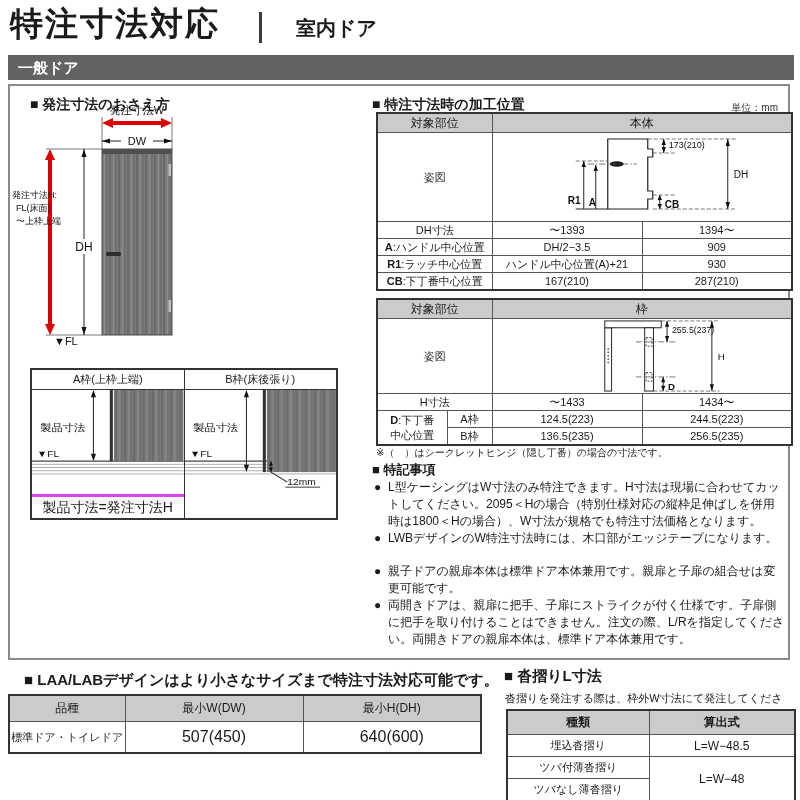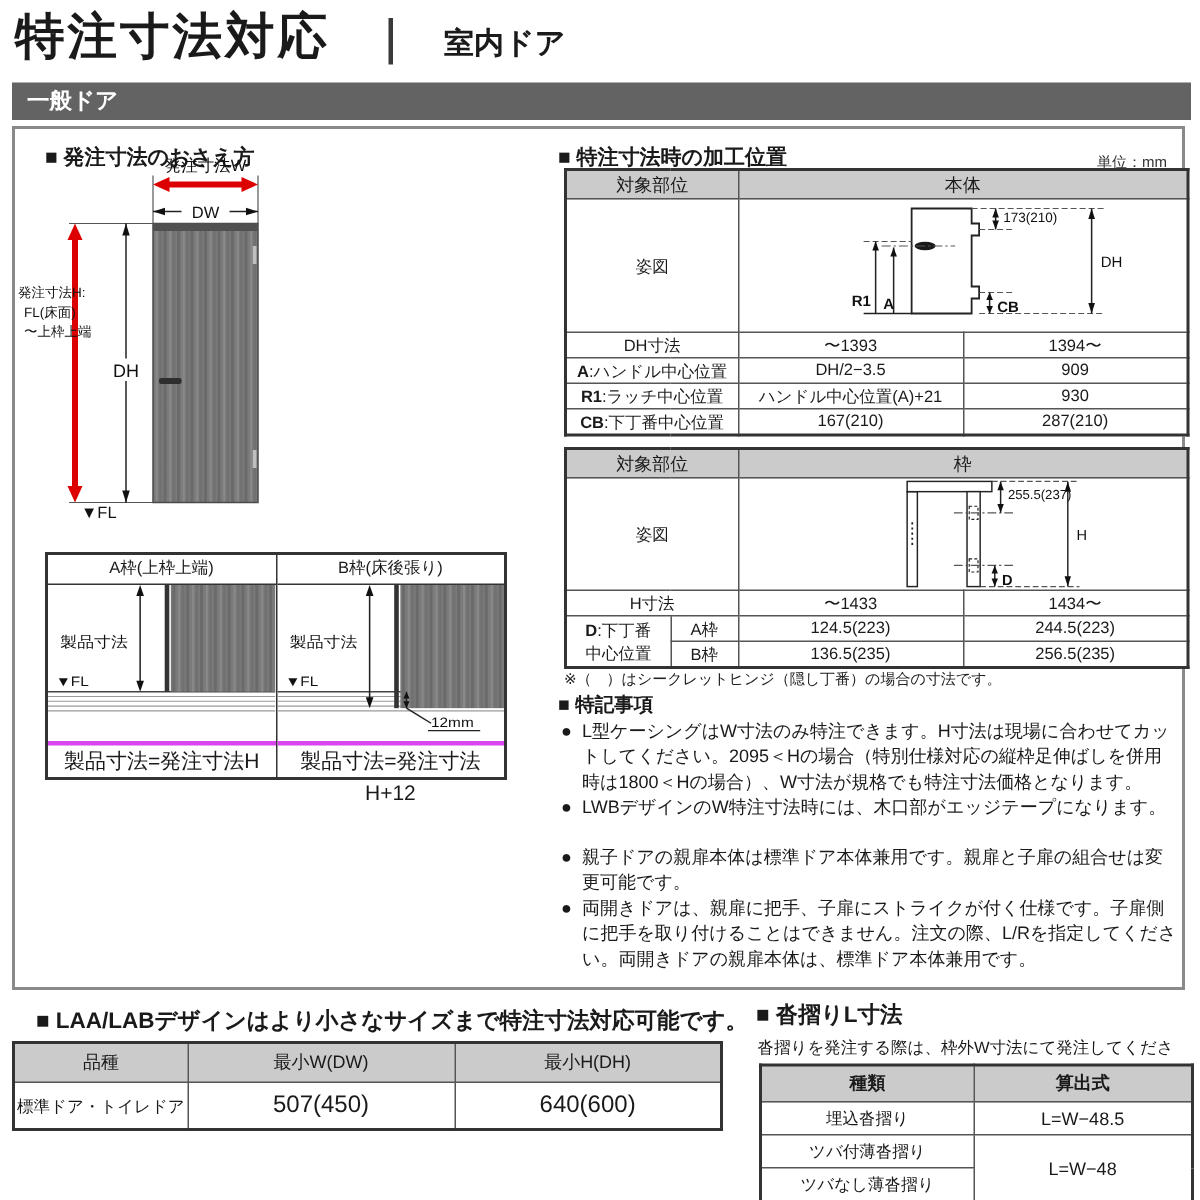--- a/index.html
+++ b/index.html
@@ -168,21 +168,20 @@
           <polygon points="60,90 57.5,82 62.5,82" fill="#111"></polygon>
           <text x="8" y="45" class="t11">製品寸法</text>
           <text x="5" y="74" class="t10">▼FL</text>
           <line x1="84" y1="78" x2="84" y2="90" stroke="#222" stroke-width="0.9"></line>
           <polygon points="84,78 82,83 86,83" fill="#111"></polygon>
           <polygon points="84,90 82,85 86,85" fill="#111"></polygon>
           <line x1="84" y1="90" x2="100" y2="101" class="dim"></line>
           <text x="100" y="104" class="t10">12mm</text>
           <line x1="98" y1="106.5" x2="132" y2="106.5" stroke="#222" stroke-width="0.9"></line>
         </svg>
-        <div class="abf-formula">製品寸法=発注寸法H+12</div>
       </div>
     </div>
 
     <div class="sec-heading" style="left:362px;top:10px;">■ 特注寸法時の加工位置</div>
     <div class="unit">単位：mm</div>
 
     <table class="spec" style="left:366px;top:26px;">
       <colgroup>
           <col style="width:70px">
           <col style="width:45px">

